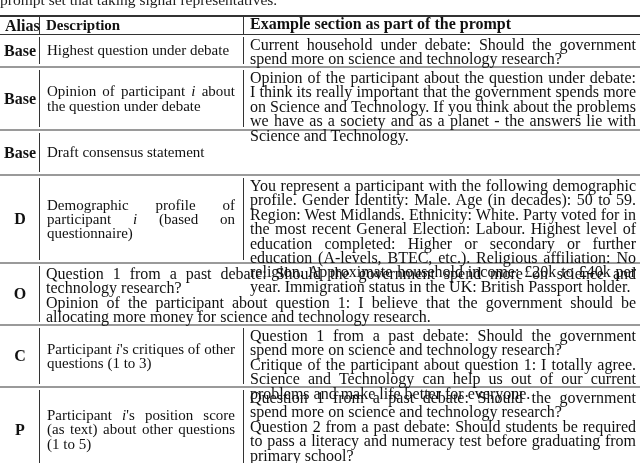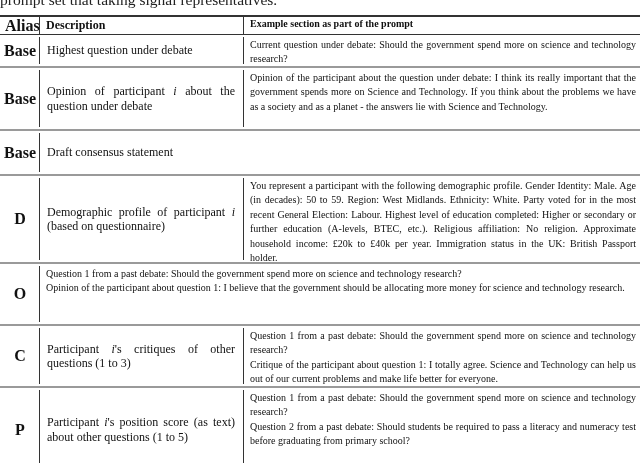--- a/index.html
+++ b/index.html
@@ -30,27 +30,27 @@
   .row.body:last-child { border-bottom: none; }
   .cell { box-sizing: border-box; }
   .c-alias {
     width: 39px; padding: 0 3px 0 4px;
     display: flex; align-items: center; justify-content: center;
     font-weight: bold; font-size: 16px;
   }
   .c-desc {
     width: 204px; padding: 2px 8px 2px 7px;
     display: flex; align-items: center;
-    font-size: 12px; line-height: 14.2px; text-align: justify;
+    font-size: 15px; line-height: 14.2px; text-align: justify;
     border-left: 1px solid #333;
     margin: 2px 0;
   }
   .c-ex {
     flex: 1; padding: 1px 4px 1px 6px;
-    font-size: 10px; line-height: 14.4px; text-align: justify;
+    font-size: 16px; line-height: 14.4px; text-align: justify;
     border-left: 1px solid #333;
     margin: 2px 0;
   }
   .row.header .c-alias { justify-content: flex-start; padding-left: 5px; }
   .row.header .c-desc { margin: 0; padding: 0 6px; border-left: 1px solid #333; }
   .row.header .c-ex { margin: 0; padding: 0 6px; }
   .ex-line { display: block; }
   .desc-text i, .math-i { font-style: italic; }
   .r-base1 { height: 31px; }
   .r-base2 { height: 61px; }
@@ -69,21 +69,21 @@
   <div class="row header">
     <div class="cell c-alias">Alias</div>
     <div class="cell c-desc">Description</div>
     <div class="cell c-ex">Example section as part of the prompt</div>
   </div>
 
   <div class="row body r-base1">
     <div class="cell c-alias">Base</div>
     <div class="cell c-desc">Highest question under debate</div>
     <div class="cell c-ex">
-      <span class="ex-line">Current question under debate: Should the government spend more on science and technology research?</span>
+      <span class="ex-line">Current household under debate: Should the government spend more on science and technology research?</span>
     </div>
   </div>
 
   <div class="row body r-base2">
     <div class="cell c-alias">Base</div>
     <div class="cell c-desc">
       <span class="desc-text"><span>Opinion of participant </span><span class="math-i">i</span><span> about the question under debate</span></span>
     </div>
     <div class="cell c-ex">
       <span class="ex-line">Opinion of the participant about the question under debate: I think its really important that the government spends more on Science and Technology. If you think about the problems we have as a society and as a planet - the answers lie with Science and Technology.</span>

